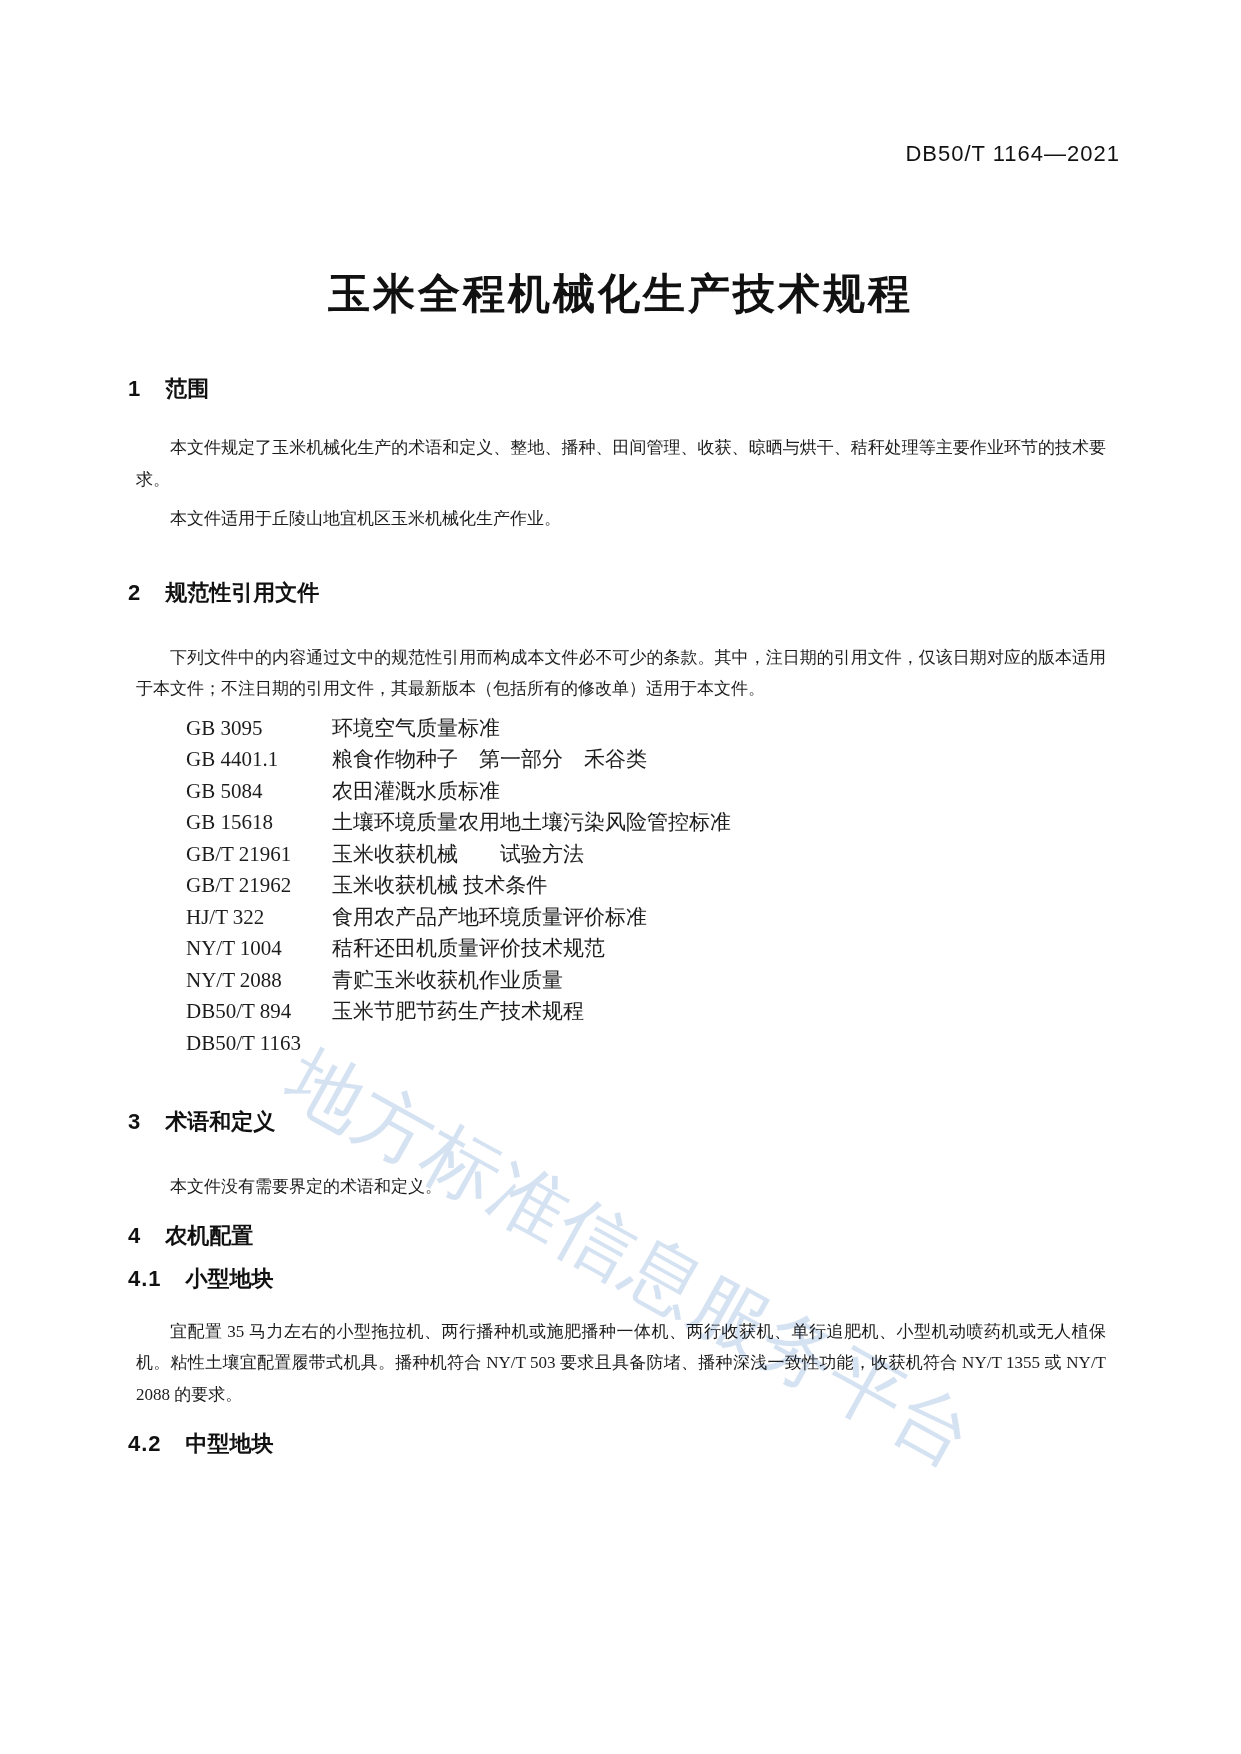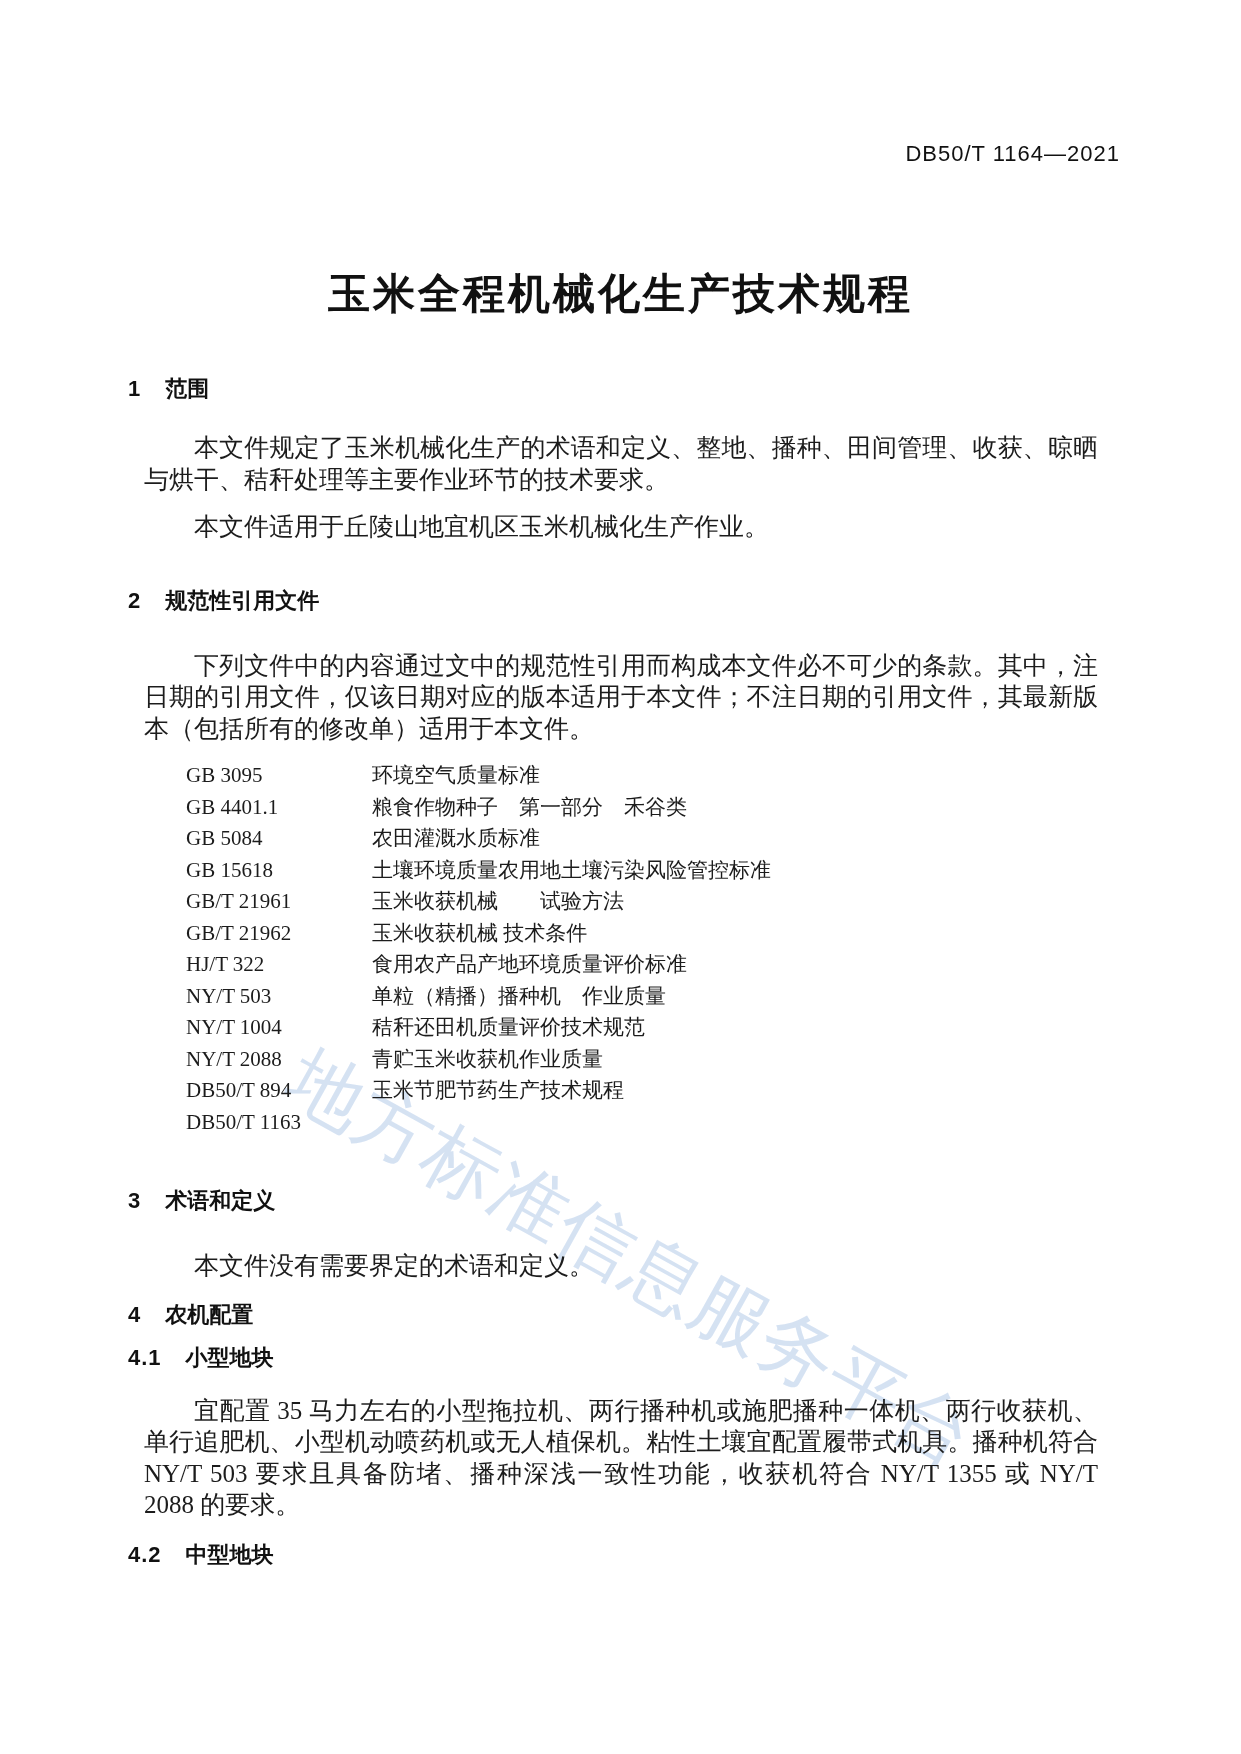--- a/index.html
+++ b/index.html
@@ -67,37 +67,36 @@
     font-size: 22px;
     line-height: 26px;
     color: #111111;
   }
   .sec-heading .sec-no {
     display: inline-block;
     margin-right: 24px;
     letter-spacing: 1px;
   }
   .body-p {
-    margin: 16px;
-    font-size: 25px;
+    margin: 8px;
+    font-size: 17px;
     line-height: 31.5px;
     text-align: justify;
     text-indent: 2em;
   }
   .h-s1  { margin: 376px 0 0 0; }
   .p-s1a { margin-top: 30px; }
   .p-s1b { margin-top: 0; }
   .h-s2  { margin: 45px 0 0 0; }
   .p-s2  { margin-top: 36px; }
   .refs  { margin: 5px 0 0 0; padding: 0; list-style: none; }
   .ref-row {
     display: flex;
     font-size: 21px;
     line-height: 31.5px;
-    gap: 40px;
   }
   .ref-code {
     flex: 0 0 146px;
     margin-left: 58px;
     white-space: nowrap;
   }
   .ref-title { flex: 1; }
   .h-s3  { margin: 50px 0 0 0; }
   .p-s3  { margin-top: 36px; }
   .h-s4  { margin: 20px 0 0 0; }
@@ -154,24 +153,20 @@
       </li>
       <li class="ref-row">
         <span class="ref-code">GB/T 21962</span>
         <span class="ref-title">玉米收获机械 技术条件</span>
       </li>
       <li class="ref-row">
         <span class="ref-code">HJ/T 322</span>
         <span class="ref-title">食用农产品产地环境质量评价标准</span>
       </li>
       <li class="ref-row">
-        <span class="ref-code">NY/T 503</span>
-        <span class="ref-title">单粒（精播）播种机　作业质量</span>
-      </li>
-      <li class="ref-row">
         <span class="ref-code">NY/T 1004</span>
         <span class="ref-title">秸秆还田机质量评价技术规范</span>
       </li>
       <li class="ref-row">
         <span class="ref-code">NY/T 2088</span>
         <span class="ref-title">青贮玉米收获机作业质量</span>
       </li>
       <li class="ref-row">
         <span class="ref-code">DB50/T 894</span>
         <span class="ref-title">玉米节肥节药生产技术规程</span>

